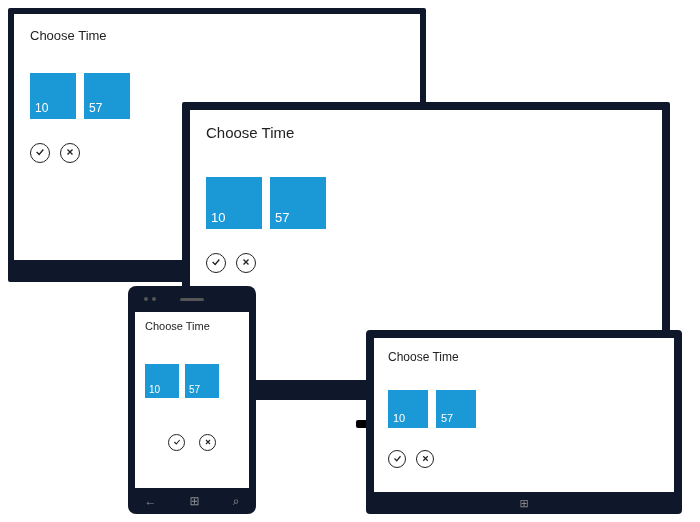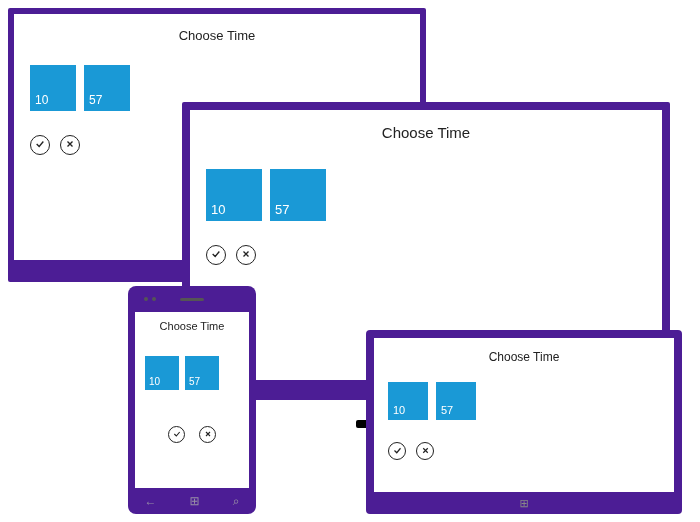--- a/index.html
+++ b/index.html
@@ -8,23 +8,22 @@
     height:522px;
     background:#ffffff;
     font-family:"Segoe UI", Arial, sans-serif;
     position:relative;
     overflow:hidden;
     color:#222;
   }
   
   .device{
     position:absolute;
-    background:#4c1d95;
+    background:#0f172a;
     box-sizing:border-box;
-    text-align:center;
   }
   .screen{
     background:#fff;
     position:absolute;
     box-sizing:border-box;
   }
   
   .monitor1{ left:8px; top:8px; width:418px; height:274px; border-radius:2px; }
   .monitor1 .screen{ left:6px; top:6px; right:6px; bottom:22px; }
   
@@ -60,20 +59,21 @@
   .picker.small .tiles{ gap:6px; margin-bottom:36px;}
   .tile{
     background:#1a99d6;
     color:#fff;
     width:46px; height:46px;
     display:flex;
     align-items:flex-end;
     padding:4px 5px;
     box-sizing:border-box;
     font-size:12px;
+    margin-top:8px;
   }
   .picker.big .tile{ width:56px; height:52px; font-size:13px;}
   .picker.small .tile{ width:34px; height:34px; font-size:10px; padding:3px 4px;}
   .btns{ display:flex; gap:10px; }
   .btn{
     width:18px;height:18px;
     border:1.4px solid #222;
     border-radius:50%;
     display:flex;align-items:center;justify-content:center;
     font-size:10px; line-height:1;

